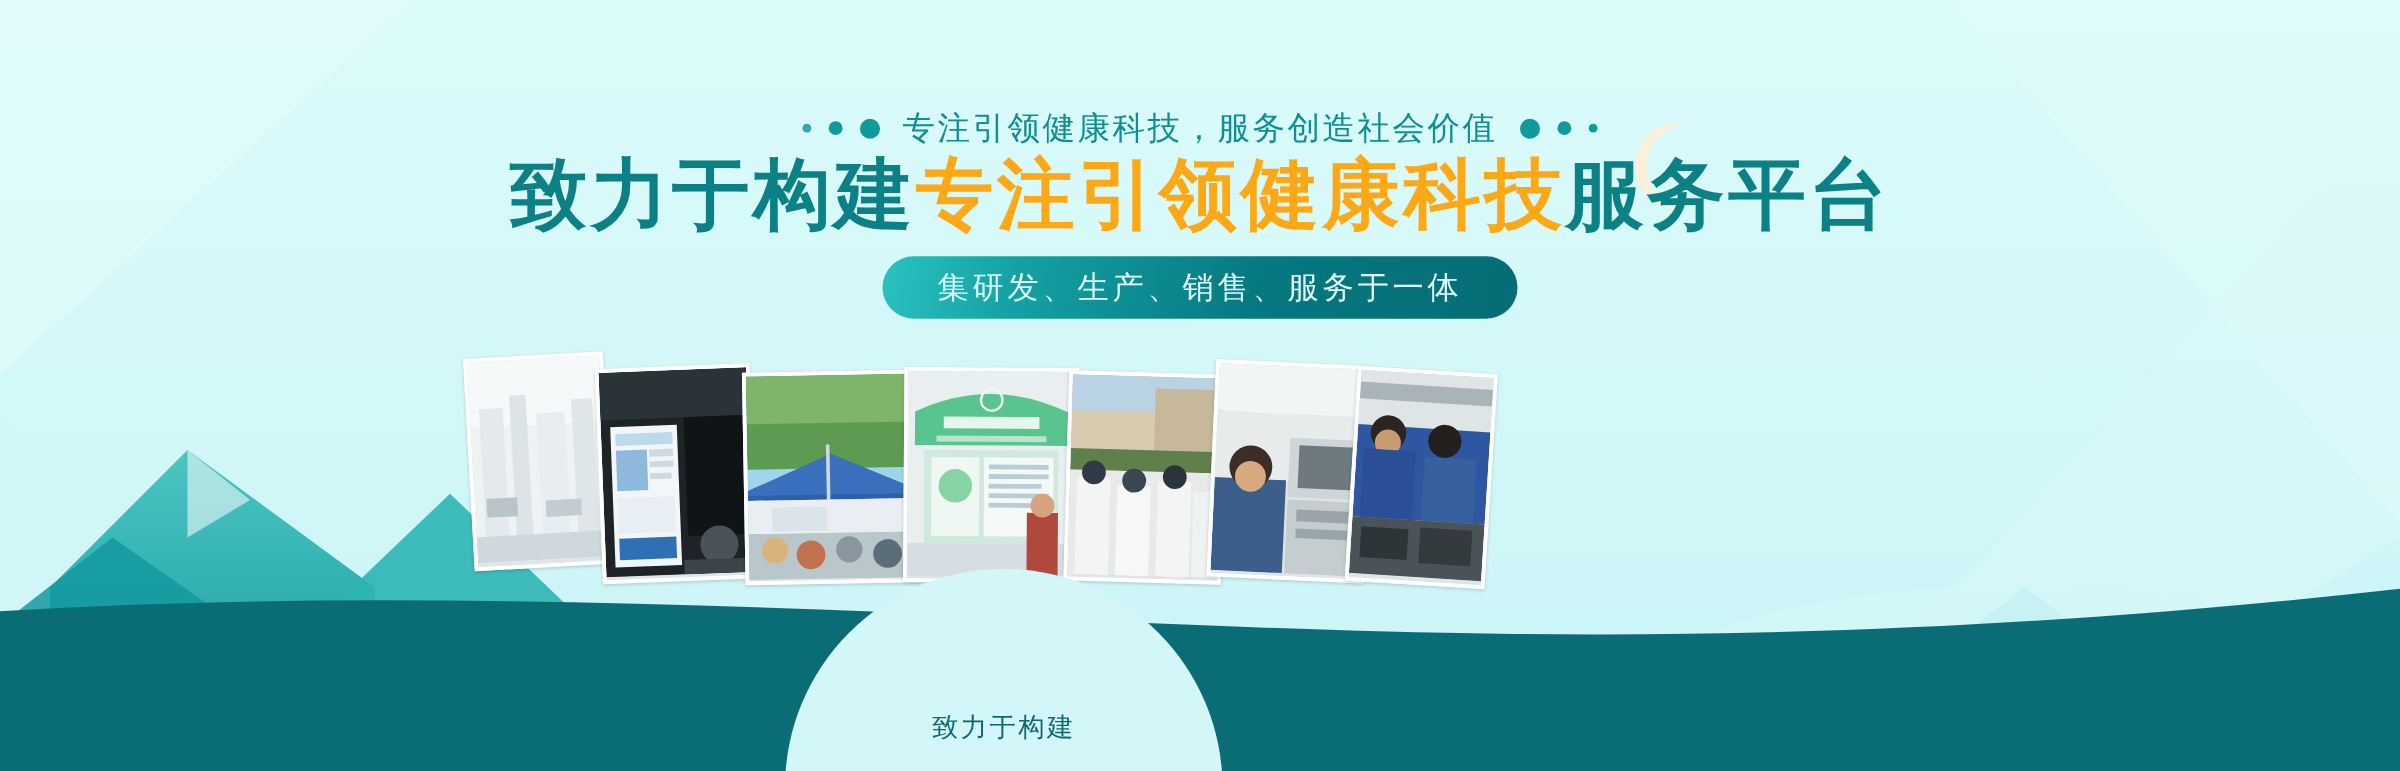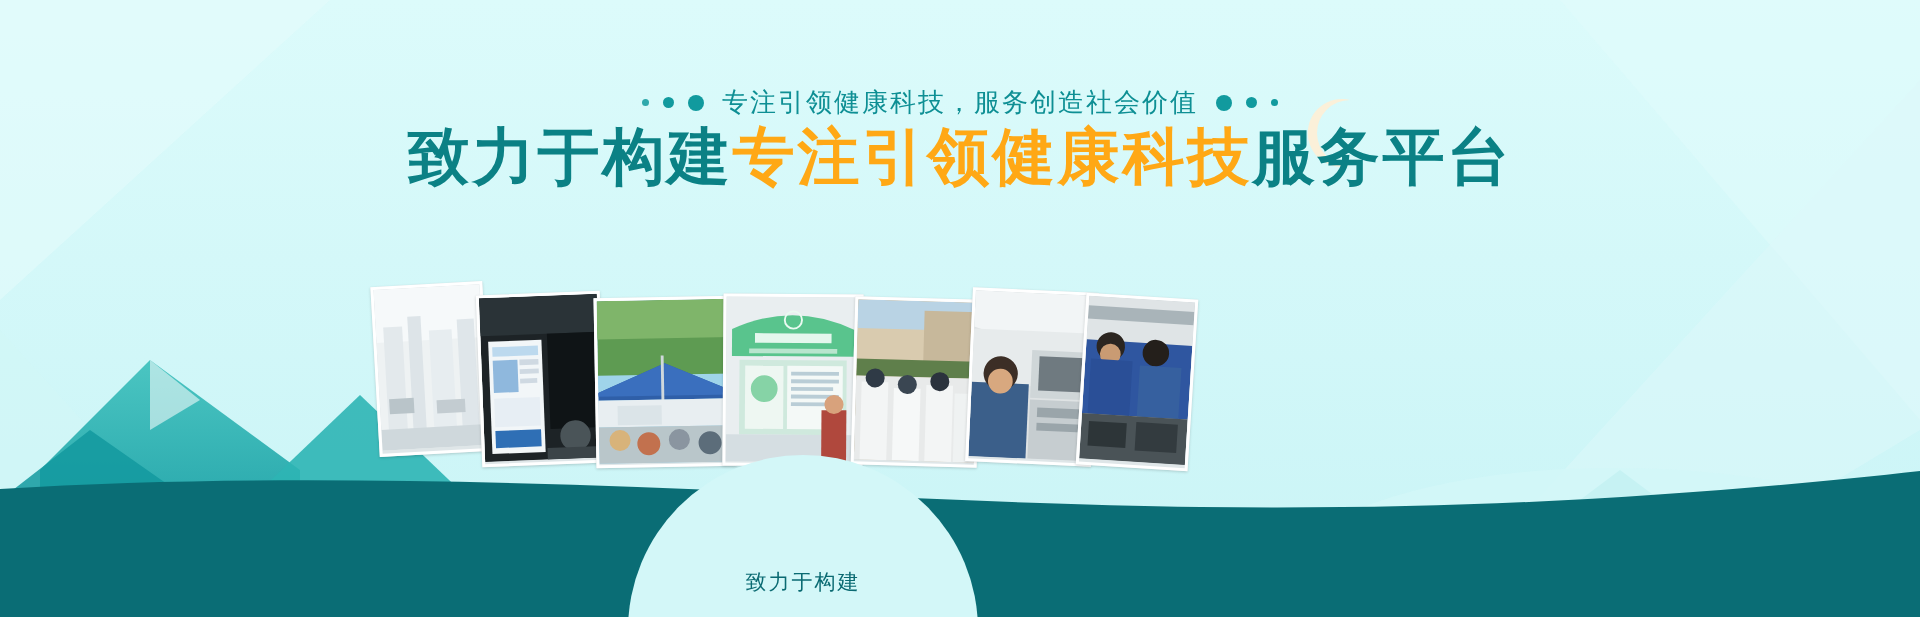--- a/index.html
+++ b/index.html
@@ -153,20 +153,23 @@
       <i class="d d1"></i>
       <i class="d d2"></i>
       <i class="d d3"></i>
     </span>
   </div>
 
   <div class="headline">
     <span class="teal">致力于构建</span><span class="orange">专注引领健康科技</span><span class="teal">服务平台</span>
   </div>
 
+  <div class="pill-wrap">
+    <span class="pill">集研发、生产、销售、服务于一体</span>
+  </div>
 
   <div class="strip">
 
     <div class="photo" style="left:0px; top:8px; width:112px; height:170px; transform: rotate(-3.2deg);">
       <svg class="inner" viewBox="0 0 112 170" preserveAspectRatio="none">
         <rect width="112" height="170" fill="#eef2f3"></rect>
         <rect x="0" y="0" width="112" height="56" fill="#f6f9fa"></rect>
         <rect x="8" y="40" width="20" height="110" fill="#e3e9ec"></rect>
         <rect x="34" y="30" width="14" height="120" fill="#dde4e8"></rect>
         <rect x="56" y="46" width="24" height="104" fill="#e7edf0"></rect>

